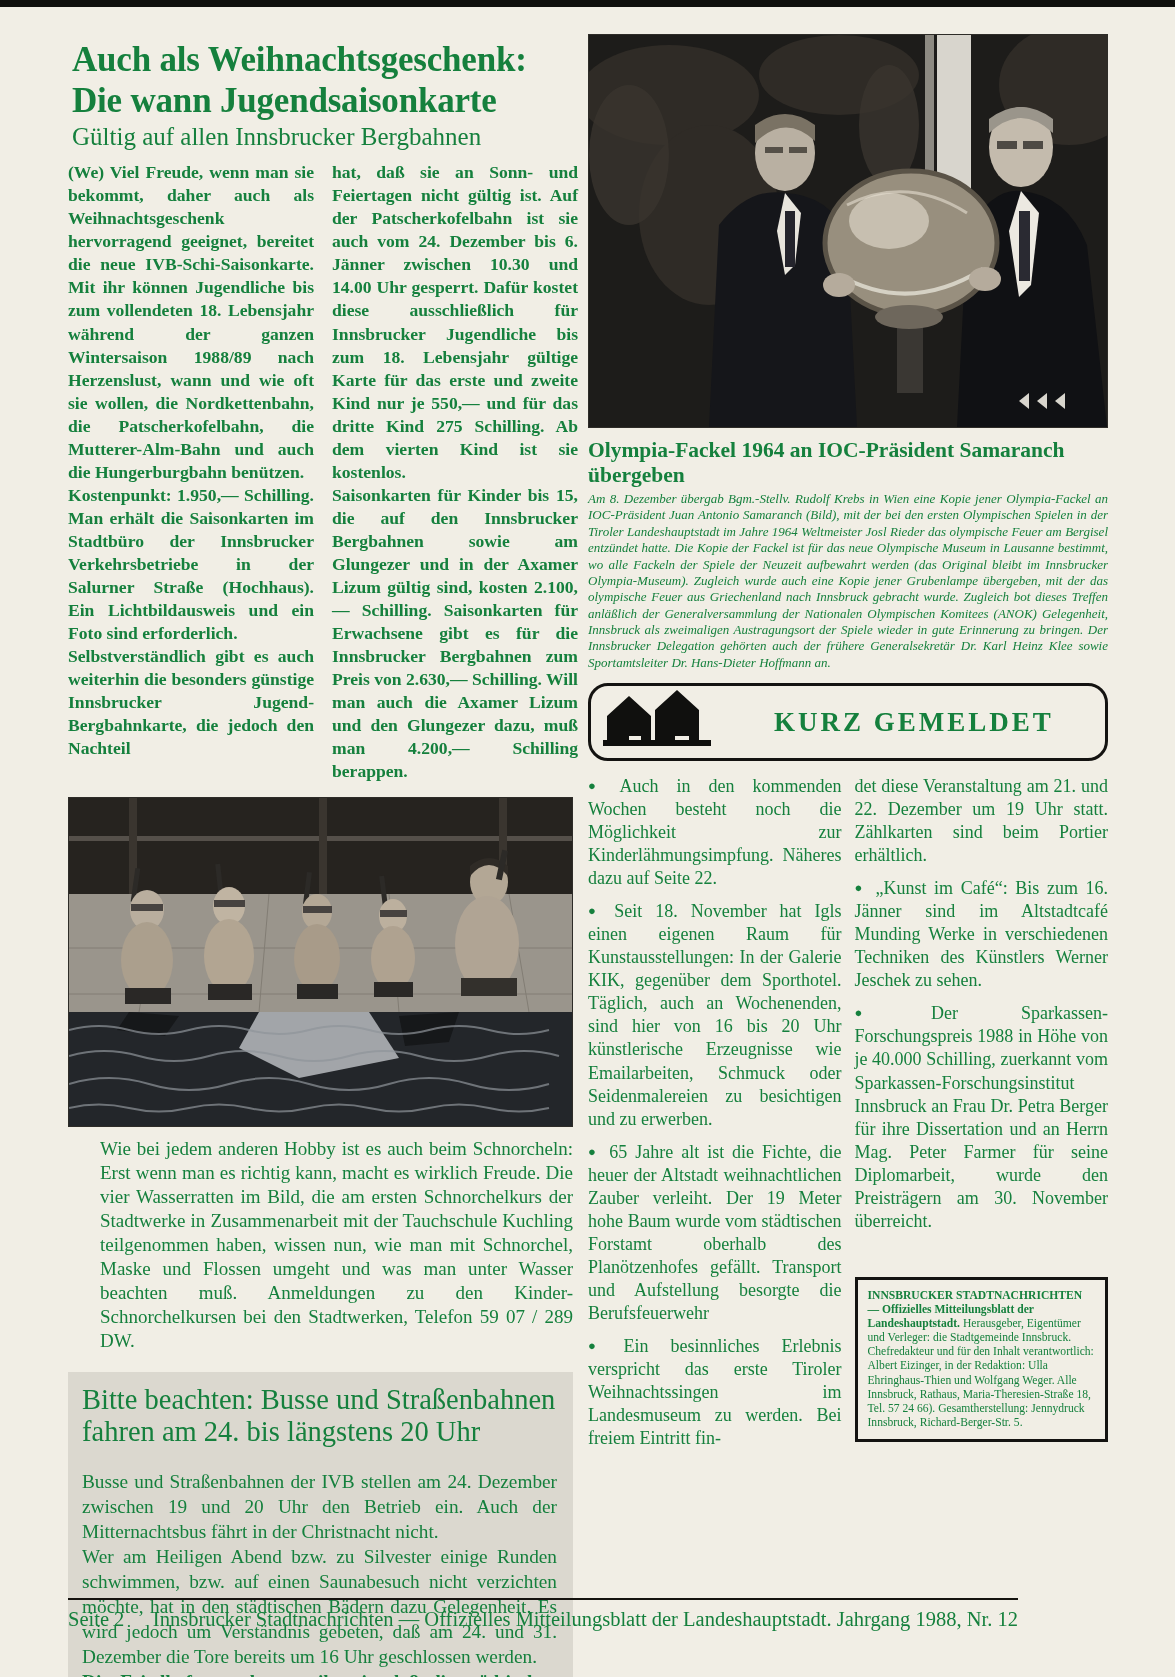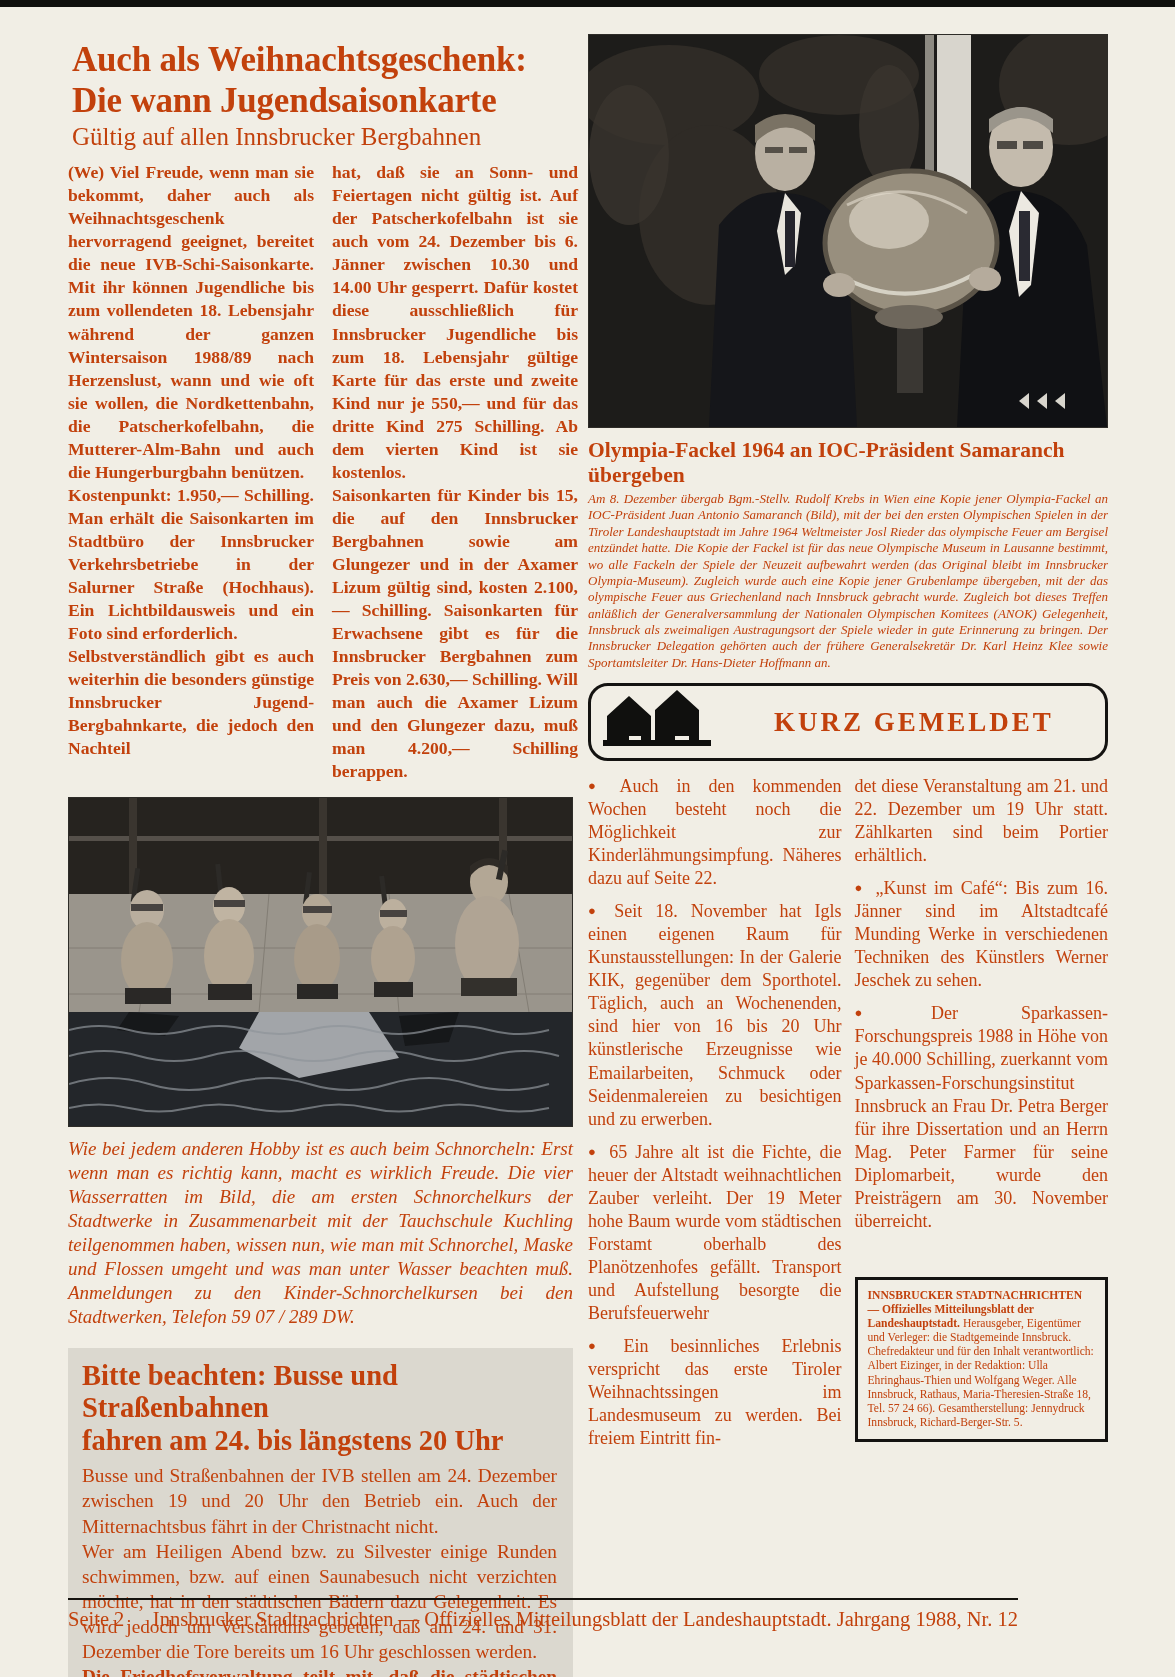--- a/index.html
+++ b/index.html
@@ -1,37 +1,37 @@
 <!DOCTYPE html>
 <html lang="de"><head>
 <meta charset="utf-8">
 <style>
   html,body{margin:0;padding:0;background:#e9e6dc;}
-  .page{position:relative;width:1175px;height:1677px;background:#f1eee5;color:#c2410c;
+  .page{position:relative;width:1175px;height:1677px;background:#f1eee5;color:#15803d;
         font-family:"Liberation Serif","DejaVu Serif",serif;overflow:hidden;}
   .topbar{position:absolute;top:0;left:0;width:1175px;height:7px;background:#10100e;}
   .content{position:absolute;top:34px;left:68px;width:1040px;display:flex;gap:15px;}
   .col-left{width:505px;flex:none;}
   .col-right{width:520px;flex:none;}
 
   .headline{font-size:35px;line-height:1.16;font-weight:bold;letter-spacing:-0.2px;margin:6px 0 2px 4px;}
   .subhead{font-size:25px;margin:2px 0 10px 4px;}
 
   .article{display:flex;gap:18px;}
   .article .acol{width:246px;flex:none;}
   .article p{margin:0;font-size:17.6px;line-height:1.31;text-align:justify;font-weight:bold;}
   .article p.lead{font-weight:bold;}
 
   .photo{border:1px solid #2e2c28;display:block;}
   .photo svg{display:block;}
 
-  .pool-caption{margin-top:10px;font-style:italic;font-size:19px;line-height:1.26;text-align:justify;}
+  .pool-caption{margin-top:10px;font-size:19px;line-height:1.26;text-align:justify;margin-left:32px;}
 
   .notice{margin-top:10px;background:#dbd8cf;padding:12px 16px 14px 14px;}
-  .notice .nhead{font-size:28.5px;font-weight:bold;line-height:1.14;margin:0 0 6px 0;}
+  .notice .nhead{font-size:28.5px;font-weight:normal;line-height:1.14;margin:0 0 20px 0;}
   .notice p{margin:0;font-size:19.3px;line-height:1.3;text-align:justify;}
   .notice p.bold{font-weight:bold;}
 
   .cap-title{font-size:21.5px;font-weight:bold;margin:10px 0 3px 0;}
   .cap-italic{font-style:italic;font-size:13px;line-height:1.26;text-align:justify;margin:0;}
 
   .kurz-box{margin-top:12px;border:3px solid #141311;border-radius:20px;height:72px;
             display:flex;align-items:center;padding:0 10px;gap:20px;}
   .kurz-title{font-size:27px;font-weight:bold;letter-spacing:3px;flex:1;text-align:center;}
 

